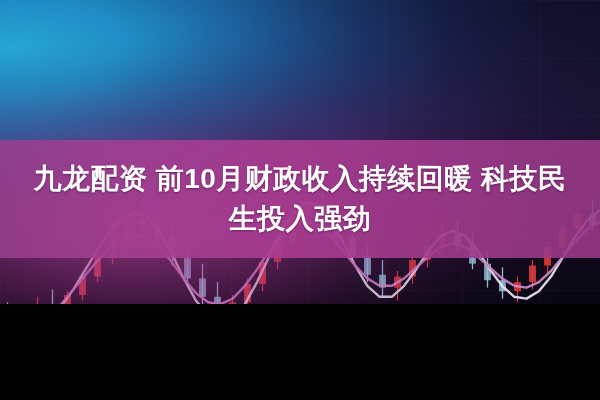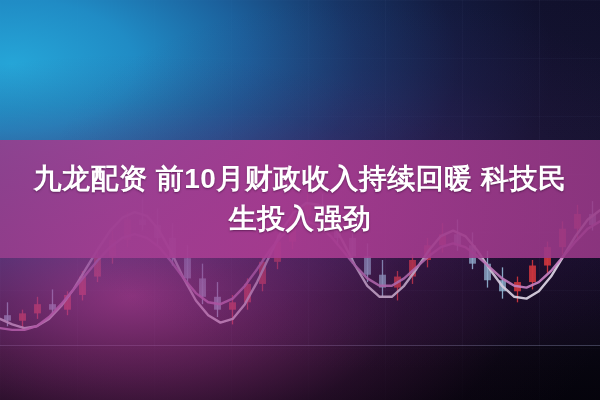--- a/index.html
+++ b/index.html
@@ -3,21 +3,21 @@
 <meta charset="utf-8">
 <style>
   html, body {
     margin: 0;
     padding: 0;
     background: #000;
   }
   #stage {
     position: relative;
     width: 600px;
-    height: 400px;
+    height: 304px;
     overflow: hidden;
     font-family: "Liberation Sans", "DejaVu Sans", sans-serif;
     background: #404040;
   }
 
   
   .layer {
     position: absolute;
     inset: 0;
   }

